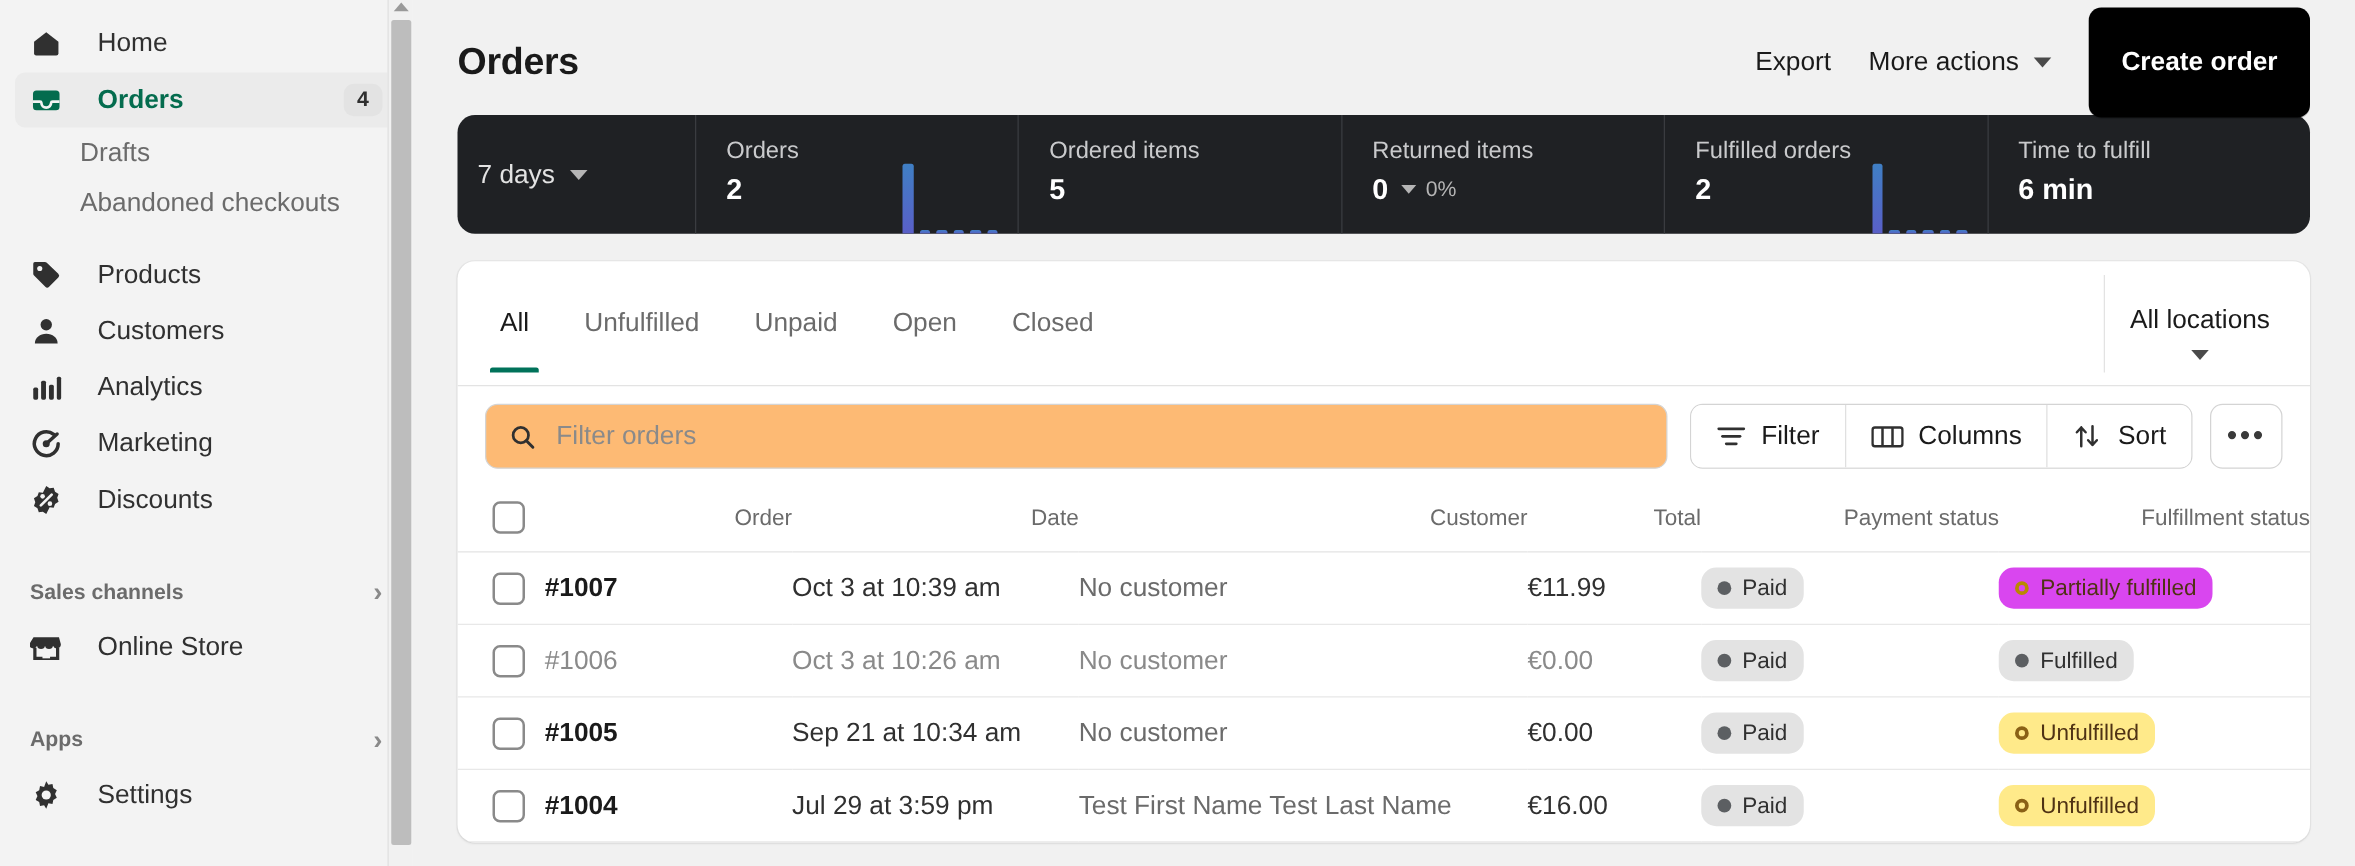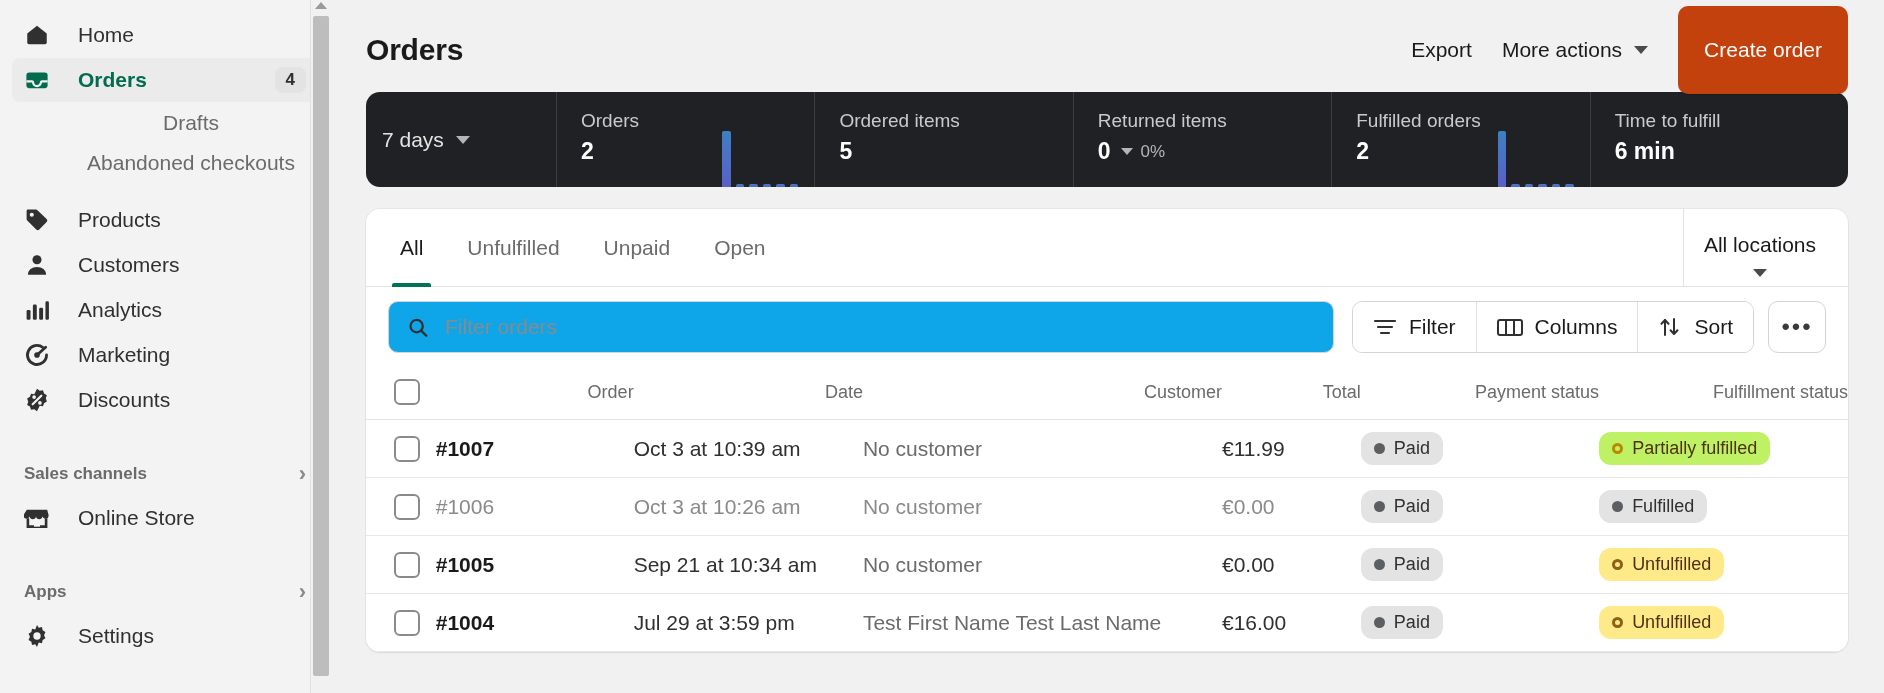--- a/index.html
+++ b/index.html
@@ -27,21 +27,21 @@
     display: flex; align-items: center; justify-content: center; }
   .nav-item .ico svg { display: block; }
   .nav-label { flex: 1; white-space: nowrap; }
   .nav-badge {
     background: #e3e3e3; color: #303030; border-radius: 8px;
     font-size: 17px; font-weight: 600; padding: 3px 11px; line-height: 1.2;
   }
   .sub-item {
     display: flex; align-items: center; height: 40px;
     margin: 0 12px; padding-left: 52px; border-radius: 8px;
-    font-size: 21px; color: #6b6b6b; cursor: pointer; justify-content: center;
+    font-size: 21px; color: #6b6b6b; cursor: pointer;
   }
   .section-head {
     display: flex; align-items: center; justify-content: space-between;
     height: 42px; margin: 10px 12px 0 12px; padding: 0 12px;
     font-size: 17px; color: #6b6b6b; font-weight: 600; cursor: pointer;
   }
   .chev { color: #8a8a8a; font-size: 22px; line-height: 1; }
   .gap-sm { height: 14px; }
   .gap-md { height: 20px; }
 
@@ -66,21 +66,21 @@
   }
   .page-title { font-size: 30px; font-weight: 700; color: #1a1a1a; letter-spacing: -0.2px; }
   .head-actions { margin-left: auto; display: flex; align-items: center; gap: 30px; }
   .plain-btn { font-size: 21px; color: #1a1a1a; cursor: pointer; font-weight: 500; }
   .plain-btn.dd { display: flex; align-items: center; gap: 12px; }
   .caret {
     width: 0; height: 0; border-left: 7px solid transparent;
     border-right: 7px solid transparent; border-top: 8px solid #4a4a4a;
   }
   .primary-btn {
-    background: #c2410c; color: #fff; font-size: 21px; font-weight: 400;
+    background: #000000; color: #fff; font-size: 21px; font-weight: 700;
     border-radius: 10px; padding: 32px 26px; cursor: pointer;
     box-shadow: 0 1px 0 rgba(0,0,0,.18);
   }
 
   
   .metrics {
     display: flex; background: #1f2124; border-radius: 14px;
     height: 95px; overflow: hidden; color: #e3e3e3;
   }
   .metric {
@@ -102,37 +102,37 @@
   .caret-dn { width: 0; height: 0; border-left: 6px solid transparent;
     border-right: 6px solid transparent; border-top: 7px solid #b5b5b5; }
   .spark { position: absolute; right: 16px; bottom: 0; height: 72px; width: 130px;
     display: flex; align-items: flex-end; gap: 5px; }
   .spark i { display: block; width: 10px; border-radius: 2px 2px 0 0;
     background: linear-gradient(180deg,#3f7fc4 0%, #5a5fc8 100%); }
 
   
   .card { background: #fff; border-radius: 14px; margin-top: 22px;
     box-shadow: 0 1px 2px rgba(0,0,0,.07), 0 0 0 1px rgba(0,0,0,.04); overflow: hidden; }
-  .tabs-row { display: flex; align-items: center; height: 78px;
+  .tabs-row { display: flex; align-items: center; height: 100px;
     border-bottom: 1px solid #e3e3e3; padding: 0 12px 0 12px; }
   .tabs { display: flex; align-items: stretch; height: 78px; }
   .tab { position: relative; display: flex; align-items: center; padding: 0 22px;
     font-size: 21px; color: #6b6b6b; cursor: pointer; }
   .tab.active { color: #1a1a1a; font-weight: 500; }
   .tab.active::after { content:""; position: absolute; left: 14px; right: 14px;
     bottom: 0; height: 4px; background: #00725a; border-radius: 2px 2px 0 0; }
   .loc-btn { margin-left: auto; display: flex; align-items: center; gap: 12px;
     font-size: 21px; color: #1a1a1a; padding: 12px 20px; cursor: pointer;
     border-left: 1px solid #e3e3e3; height: 78px; flex-direction: column; }
 
   .toolbar { display: flex; align-items: center; gap: 0; padding: 14px 22px; }
   .search {
     flex: 1; display: flex; align-items: center; gap: 16px;
     border: 1px solid #d4d4d4; border-radius: 10px; height: 52px; padding: 0 18px;
-    background: #0ea5e9; margin-right: 18px;
+    background: #fdba74; margin-right: 18px;
   }
   .search input {
     border: none; outline: none; font-size: 21px; color: #1a1a1a;
     font-family: "Liberation Sans", sans-serif; width: 100%; background: transparent;
   }
   .search input::placeholder { color: #8a8a8a; }
   .btn-group { display: flex; border: 1px solid #d4d4d4; border-radius: 10px; overflow: hidden; }
   .tb-btn { display: flex; align-items: center; gap: 12px; height: 50px;
     padding: 0 20px; font-size: 21px; color: #1a1a1a; cursor: pointer;
     border-left: 1px solid #e0e0e0; background: #fff; }
@@ -161,21 +161,21 @@
     border-radius: 6px; background: #fff; cursor: pointer; }
   .ord-no { font-weight: 700; color: #1a1a1a; }
   .row-read td { color: #8a8a8a; }
   .row-read .ord-no { font-weight: 400; color: #8a8a8a; }
   .muted { color: #6b6b6b; }
   .badge { display: inline-flex; align-items: center; gap: 9px;
     border-radius: 12px; padding: 5px 13px; font-size: 18px; line-height: 1.3; }
   .badge .dot { width: 11px; height: 11px; border-radius: 50%; flex: 0 0 11px; }
   .badge.grey { background: #e3e3e3; color: #303030; }
   .badge.grey .dot { background: #5c5f62; }
-  .badge.orange { background: #bef264; color: #4f3214; }
+  .badge.orange { background: #d946ef; color: #4f3214; }
   .badge.orange .dot { background: transparent; border: 3px solid #b98900; }
   .badge.yellow { background: #ffea8a; color: #4f3214; }
   .badge.yellow .dot { background: transparent; border: 3px solid #8a6116; }
 </style>
 </head>
 <body>
 
 <div class="app">
 
   <nav class="sidebar">
@@ -380,20 +380,23 @@
               <span>All</span>
             </div>
             <div class="tab">
               <span>Unfulfilled</span>
             </div>
             <div class="tab">
               <span>Unpaid</span>
             </div>
             <div class="tab">
               <span>Open</span>
+            </div>
+            <div class="tab">
+              <span>Closed</span>
             </div>
           </div>
         <div class="loc-btn">
           <svg width="20" height="24" viewBox="0 0 20 24">
             <path d="M10 1C5.6 1 2 4.5 2 8.8 2 14.6 10 23 10 23s8-8.4 8-14.2C18 4.5 14.4 1 10 1z" fill="#303030"></path>
             <circle cx="10" cy="9" r="3" fill="#f3f3f3"></circle>
           </svg>
           <span>All locations</span>
           <span class="caret"></span>
         </div>

